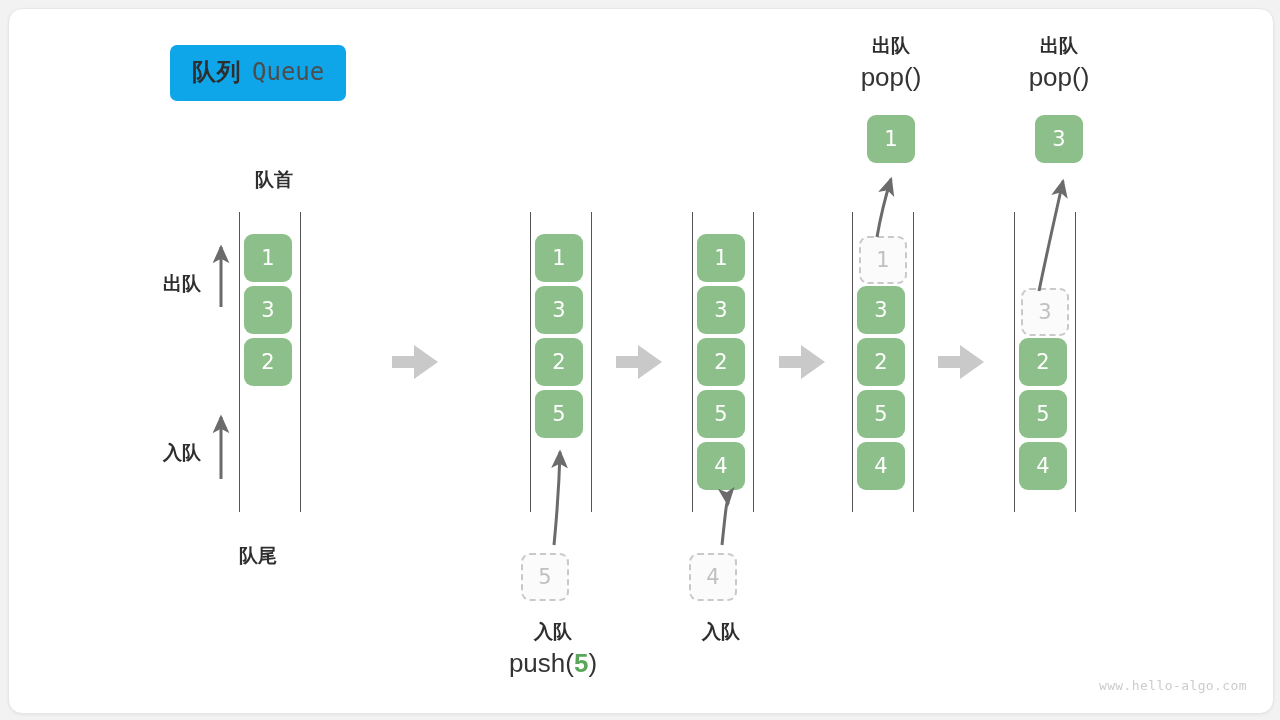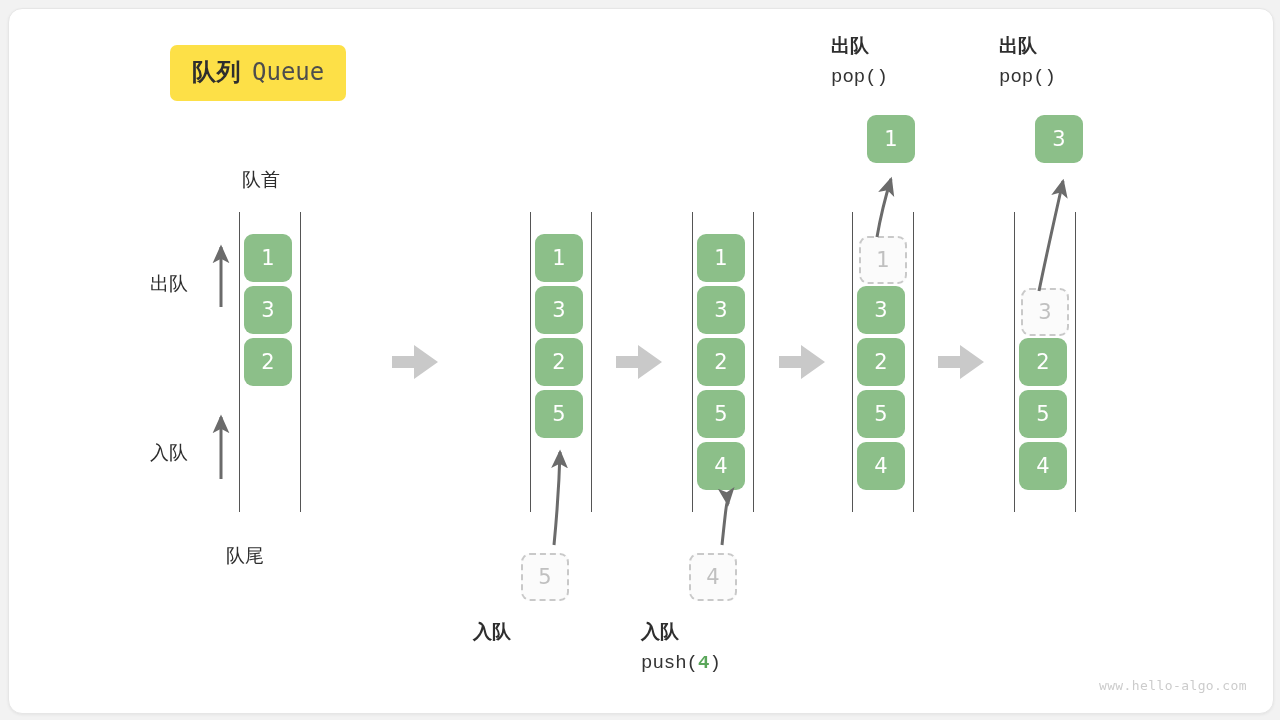--- a/index.html
+++ b/index.html
@@ -12,33 +12,33 @@
     position:absolute;left:8px;top:8px;width:1264px;height:704px;
     background:#ffffff;border:1px solid #e6e6e6;border-radius:14px;
     box-shadow:0 1px 3px rgba(0,0,0,0.06);
     overflow:hidden;
   }
   .stage{position:absolute;left:0;top:0;width:1264px;height:704px;}
 
   
   .title-badge{
     position:absolute;left:161px;top:36px;
-    background:#fde047;border-radius:7px;
+    background:#0ea5e9;border-radius:7px;
     padding:11px 22px 13px 22px;
     display:flex;align-items:baseline;gap:11px;
     white-space:nowrap;
   }
   .title-cn{font-size:24px;font-weight:bold;color:#2e2e2e;letter-spacing:.5px;}
   .title-en{font-family:"DejaVu Sans Mono","Liberation Mono",monospace;font-size:24px;color:#4d4d4d;}
 
   
-  .cn-bold{font-size:19px;font-weight:normal;color:#2e2e2e;white-space:nowrap;}
-  .cap{position:absolute;white-space:nowrap;text-align:left;}
+  .cn-bold{font-size:19px;font-weight:bold;color:#2e2e2e;white-space:nowrap;}
+  .cap{position:absolute;white-space:nowrap;text-align:center;}
   .cap .l1{font-size:19px;font-weight:bold;color:#2e2e2e;line-height:30px;}
-  .cap .l2{font-family:Liberation Mono, monospace;font-size:19px;color:#333;line-height:32px;}
+  .cap .l2{font-family:Liberation Sans, sans-serif;font-size:26px;color:#333;line-height:32px;}
   .num-green{color:#5aa65a;font-weight:bold;}
 
   
   .rail{position:absolute;width:1px;background:#555;}
 
   
   .cell{
     position:absolute;width:48px;height:48px;border-radius:9px;
     background:#8cbf89;color:#ffffff;
     display:flex;align-items:center;justify-content:center;
@@ -88,36 +88,36 @@
 
     <div class="cell" style="left:526px;top:225px;">1</div>
     <div class="cell" style="left:526px;top:277px;">3</div>
     <div class="cell" style="left:526px;top:329px;">2</div>
     <div class="cell" style="left:526px;top:381px;">5</div>
 
     <div class="cell ghost" style="left:512px;top:544px;">5</div>
 
     <div class="cap" style="left:464px;top:608px;width:160px;">
       <div class="l1">入队</div>
+      <div class="l2"><span>push(</span><span class="num-green">5</span><span>)</span></div>
     </div>
 
     <div class="rail" style="left:683px;top:203px;height:300px;"></div>
     <div class="rail" style="left:744px;top:203px;height:300px;"></div>
 
     <div class="cell" style="left:688px;top:225px;">1</div>
     <div class="cell" style="left:688px;top:277px;">3</div>
     <div class="cell" style="left:688px;top:329px;">2</div>
     <div class="cell" style="left:688px;top:381px;">5</div>
     <div class="cell" style="left:688px;top:433px;">4</div>
 
     <div class="cell ghost" style="left:680px;top:544px;">4</div>
 
     <div class="cap" style="left:632px;top:608px;width:160px;">
       <div class="l1">入队</div>
-      <div class="l2"><span>push(</span><span class="num-green">4</span><span>)</span></div>
     </div>
 
     <div class="cap" style="left:822px;top:22px;width:120px;">
       <div class="l1">出队</div>
       <div class="l2">pop()</div>
     </div>
     <div class="cell pop" style="left:858px;top:106px;">1</div>
 
     <div class="rail" style="left:843px;top:203px;height:300px;"></div>
     <div class="rail" style="left:904px;top:203px;height:300px;"></div>

